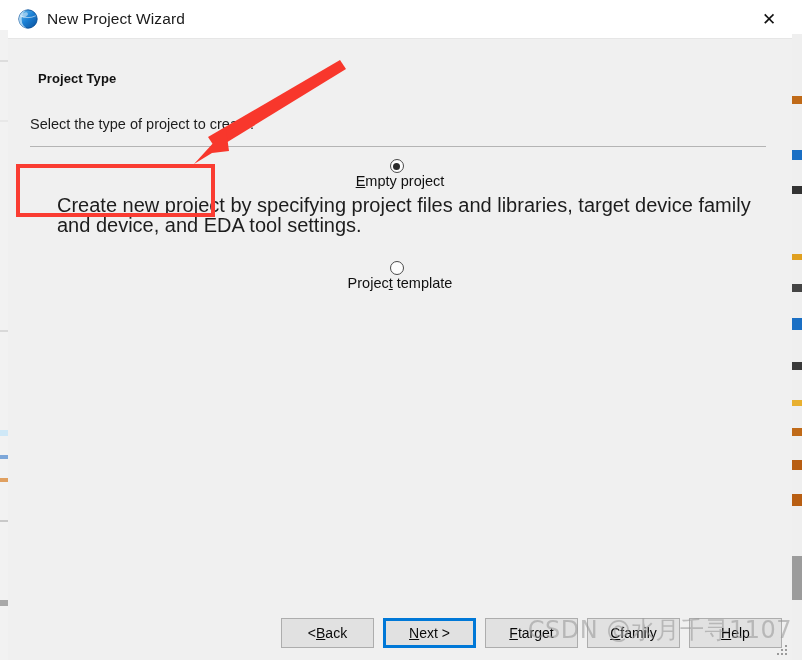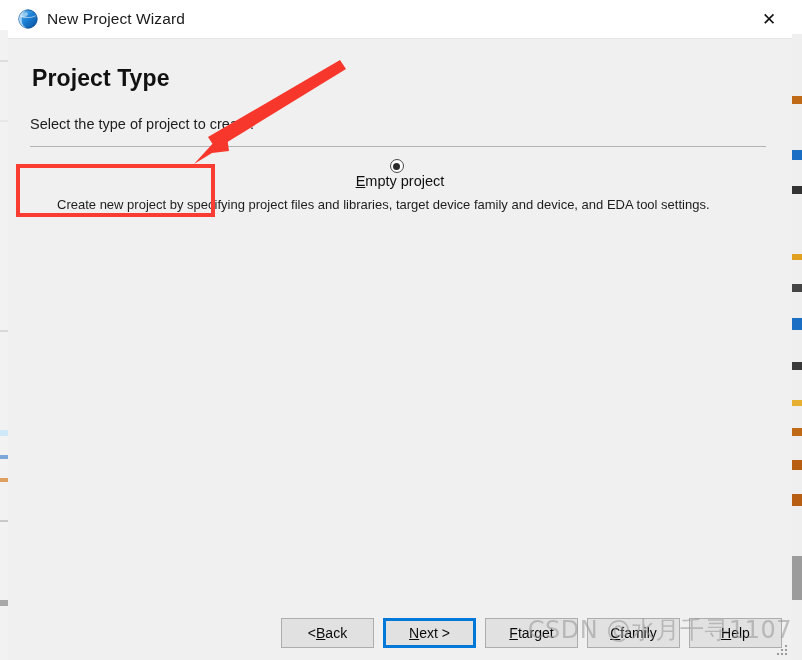--- a/index.html
+++ b/index.html
@@ -131,24 +131,24 @@
 
   
   .dlg-body {
     flex: 1 1 auto;
     position: relative;
     padding: 0 22px;
     background: #f0f0f0;
   }
 
   .page-title {
-    font-size: 23px;
+    font-size: 13px;
     font-weight: bold;
     color: #111111;
-    margin: 2px;
+    margin: 8px;
     padding-top: 24px;
     letter-spacing: 0.1px;
   }
   .page-subtitle {
     font-size: 14.5px;
     color: #1d1d1d;
     margin: 0;
     padding-top: 22px;
   }
 
@@ -191,21 +191,21 @@
   }
   .opt-label {
     font-size: 14.5px;
     color: #111;
     cursor: pointer;
     white-space: nowrap;
   }
   .mn { text-decoration: underline; }
 
   .opt-desc {
-    font-size: 13px;
+    font-size: 20px;
     color: #1d1d1d;
     line-height: 20px;
     margin: 6px 0 0 27px;
     max-width: 726px;
   }
   .link {
     color: #1a1ae6;
     text-decoration: underline;
     cursor: pointer;
   }
@@ -312,20 +312,24 @@
       <div class="sep"></div>
 
       <div class="opt-row">
         <div class="radio checked"></div>
         <div class="opt-label"><span class="mn">E</span><span>mpty project</span></div>
       </div>
       <div class="opt-desc">Create new project by specifying project files and libraries, target device family and device, and EDA tool settings.</div>
 
       <div class="gap"></div>
 
+      <div class="opt-row">
+        <div class="radio"></div>
+        <div class="opt-label"><span>Projec</span><span class="mn">t</span><span> template</span></div>
+      </div>
 
       <div class="anno-rect" style="left:8px; top:125px; width:199px; height:53px;"></div>
 
       <svg class="anno-arrow" style="left:170px; top:18px; width:200px; height:115px;" viewBox="0 0 200 115">
         <polygon points="162,3 168,12 38,92 30,80" fill="#f8372c"></polygon>
         <polygon points="16,107 48,72 51,94 34,96" fill="#f8372c"></polygon>
       </svg>
 
     </div>
 

